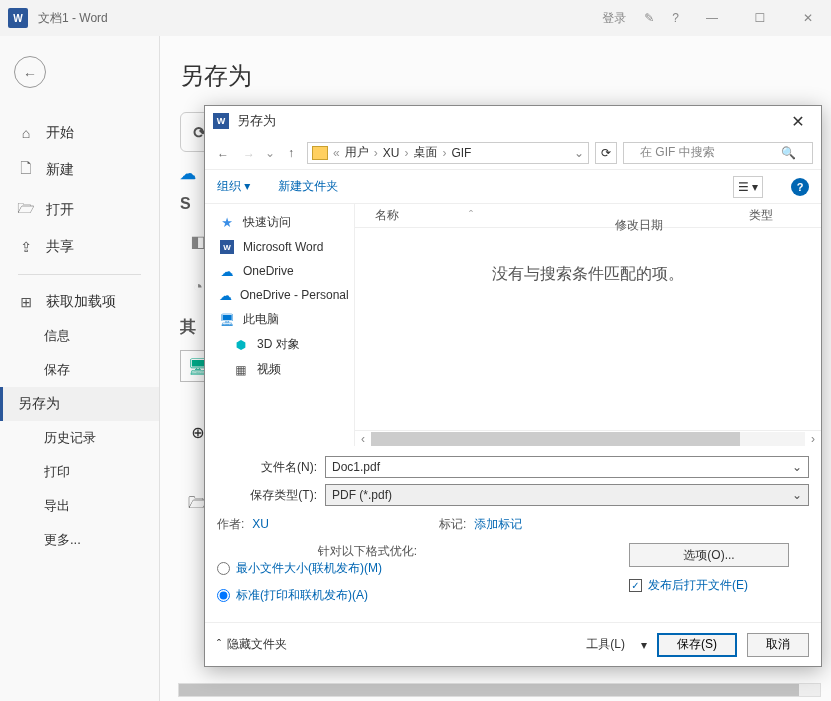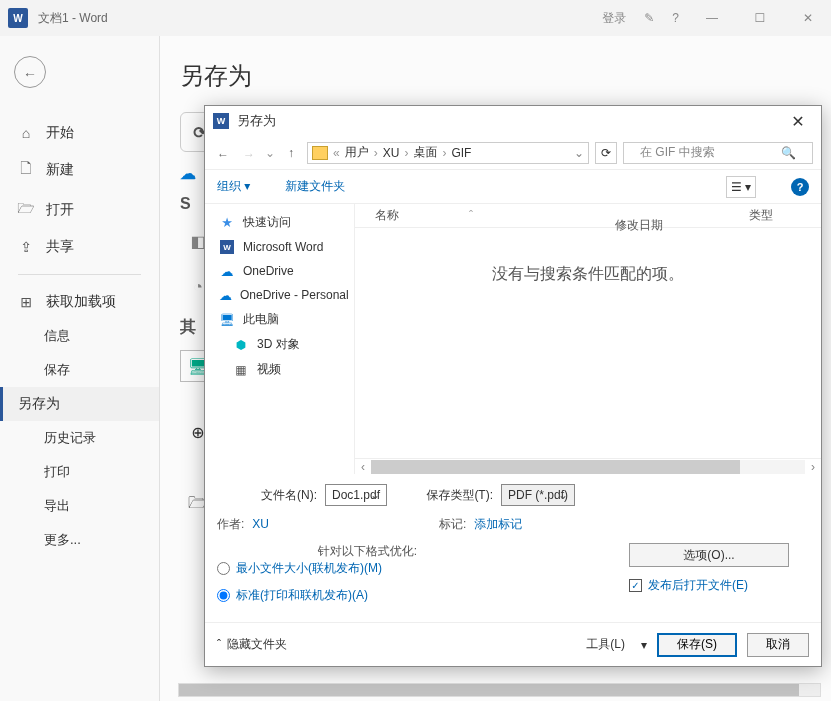--- a/index.html
+++ b/index.html
@@ -42,21 +42,21 @@
 .dlg-nav { height: 34px; display: flex; align-items: center; padding: 0 8px; gap: 6px; border-bottom: 1px solid #eee; }
 .dlg-nav .arrow { width: 20px; text-align: center; color: #666; }
 .dlg-nav .arrow.disabled { color: #ccc; }
 .dlg-nav .up { width: 20px; text-align: center; color: #555; }
 .dlg-nav .breadcrumb { flex: 1; height: 22px; border: 1px solid #ccc; display: flex; align-items: center; padding: 0 4px; gap: 2px; font-size: 12px; }
 .dlg-nav .breadcrumb .folder-ic { width: 16px; height: 14px; background: #ffd060; border: 1px solid #c9a030; }
 .dlg-nav .breadcrumb .sep { color: #999; padding: 0 3px; }
 .dlg-nav .refresh { width: 22px; height: 22px; border: 1px solid #ccc; display: flex; align-items: center; justify-content: center; }
 .dlg-nav .search { width: 190px; height: 22px; border: 1px solid #ccc; display: flex; align-items: center; padding: 0 16px; color: #888; justify-content: space-between; }
 
-.dlg-toolbar { height: 34px; display: flex; align-items: center; padding: 0 12px; gap: 35px; border-bottom: 1px solid #eee; }
+.dlg-toolbar { height: 34px; display: flex; align-items: center; padding: 0 12px; gap: 28px; border-bottom: 1px solid #eee; }
 .dlg-toolbar .lnk { color: #0066b3; font-size: 12px; }
 .dlg-toolbar .spacer { flex: 1; }
 .dlg-toolbar .view { width: 30px; height: 22px; border: 1px solid #ccc; display: flex; align-items: center; justify-content: center; }
 .dlg-toolbar .help { width: 18px; height: 18px; border-radius: 50%; background: #0066b3; color: #fff; display: flex; align-items: center; justify-content: center; font-size: 11px; font-weight: bold; }
 
 .dlg-body { flex: 1; display: flex; min-height: 0; }
 .tree { width: 150px; border-right: 1px solid #eee; padding: 6px 0; overflow: hidden; }
 .tree .ti { display: flex; align-items: center; padding: 4px 8px 4px 14px; gap: 8px; white-space: nowrap; font-size: 12px; }
 .tree .ti.sub { padding-left: 28px; }
 .tree .ti .tic { width: 16px; height: 16px; display: flex; align-items: center; justify-content: center; }
@@ -71,21 +71,21 @@
 .file-header { height: 24px; display: flex; align-items: center; border-bottom: 1px solid #eee; font-size: 12px; color: #555; padding-left: 20px; }
 .file-header .col-name { width: 240px; display: flex; align-items: center; gap: 70px; }
 .file-header .col-date { width: 134px; margin-top: 20px; }
 .file-header .col-type { flex: 1; font-family: Liberation Serif, serif; }
 .file-empty { flex: 1; display: flex; align-items: flex-start; justify-content: center; padding-top: 36px; color: #555; font-size: 16px; }
 .file-hscroll { height: 16px; border-top: 1px solid #eee; display: flex; align-items: center; }
 .file-hscroll .track { flex: 1; height: 14px; background: #f4f4f4; position: relative; }
 .file-hscroll .thumb { position: absolute; left: 0; top: 0; bottom: 0; width: 85%; background: #ccc; }
 .file-hscroll .ar { width: 16px; text-align: center; color: #888; }
 
-.dlg-fields { padding: 10px 12px 4px 12px; display: flex; flex-direction: row; gap: 6px; }
+.dlg-fields { padding: 10px 12px 4px 12px; display: flex; flex-direction: column; gap: 6px; }
 .fld-row { display: flex; align-items: center; gap: 8px; }
 .fld-row label { width: 100px; text-align: right; font-size: 12px; }
 .fld-row .input { flex: 1; height: 22px; border: 1px solid #888; padding: 0 6px; display: flex; align-items: center; background: #fff; font-size: 12px; position: relative; }
 .fld-row .input.dd::after { content: "⌄"; position: absolute; right: 6px; color: #555; }
 .fld-row .input.gray { background: #efefef; }
 
 .dlg-meta { padding: 6px 12px; display: flex; gap: 170px; font-size: 12px; }
 .dlg-meta .k { color: #555; margin-right: 8px; }
 .dlg-meta .v { color: #0066b3; }
 

